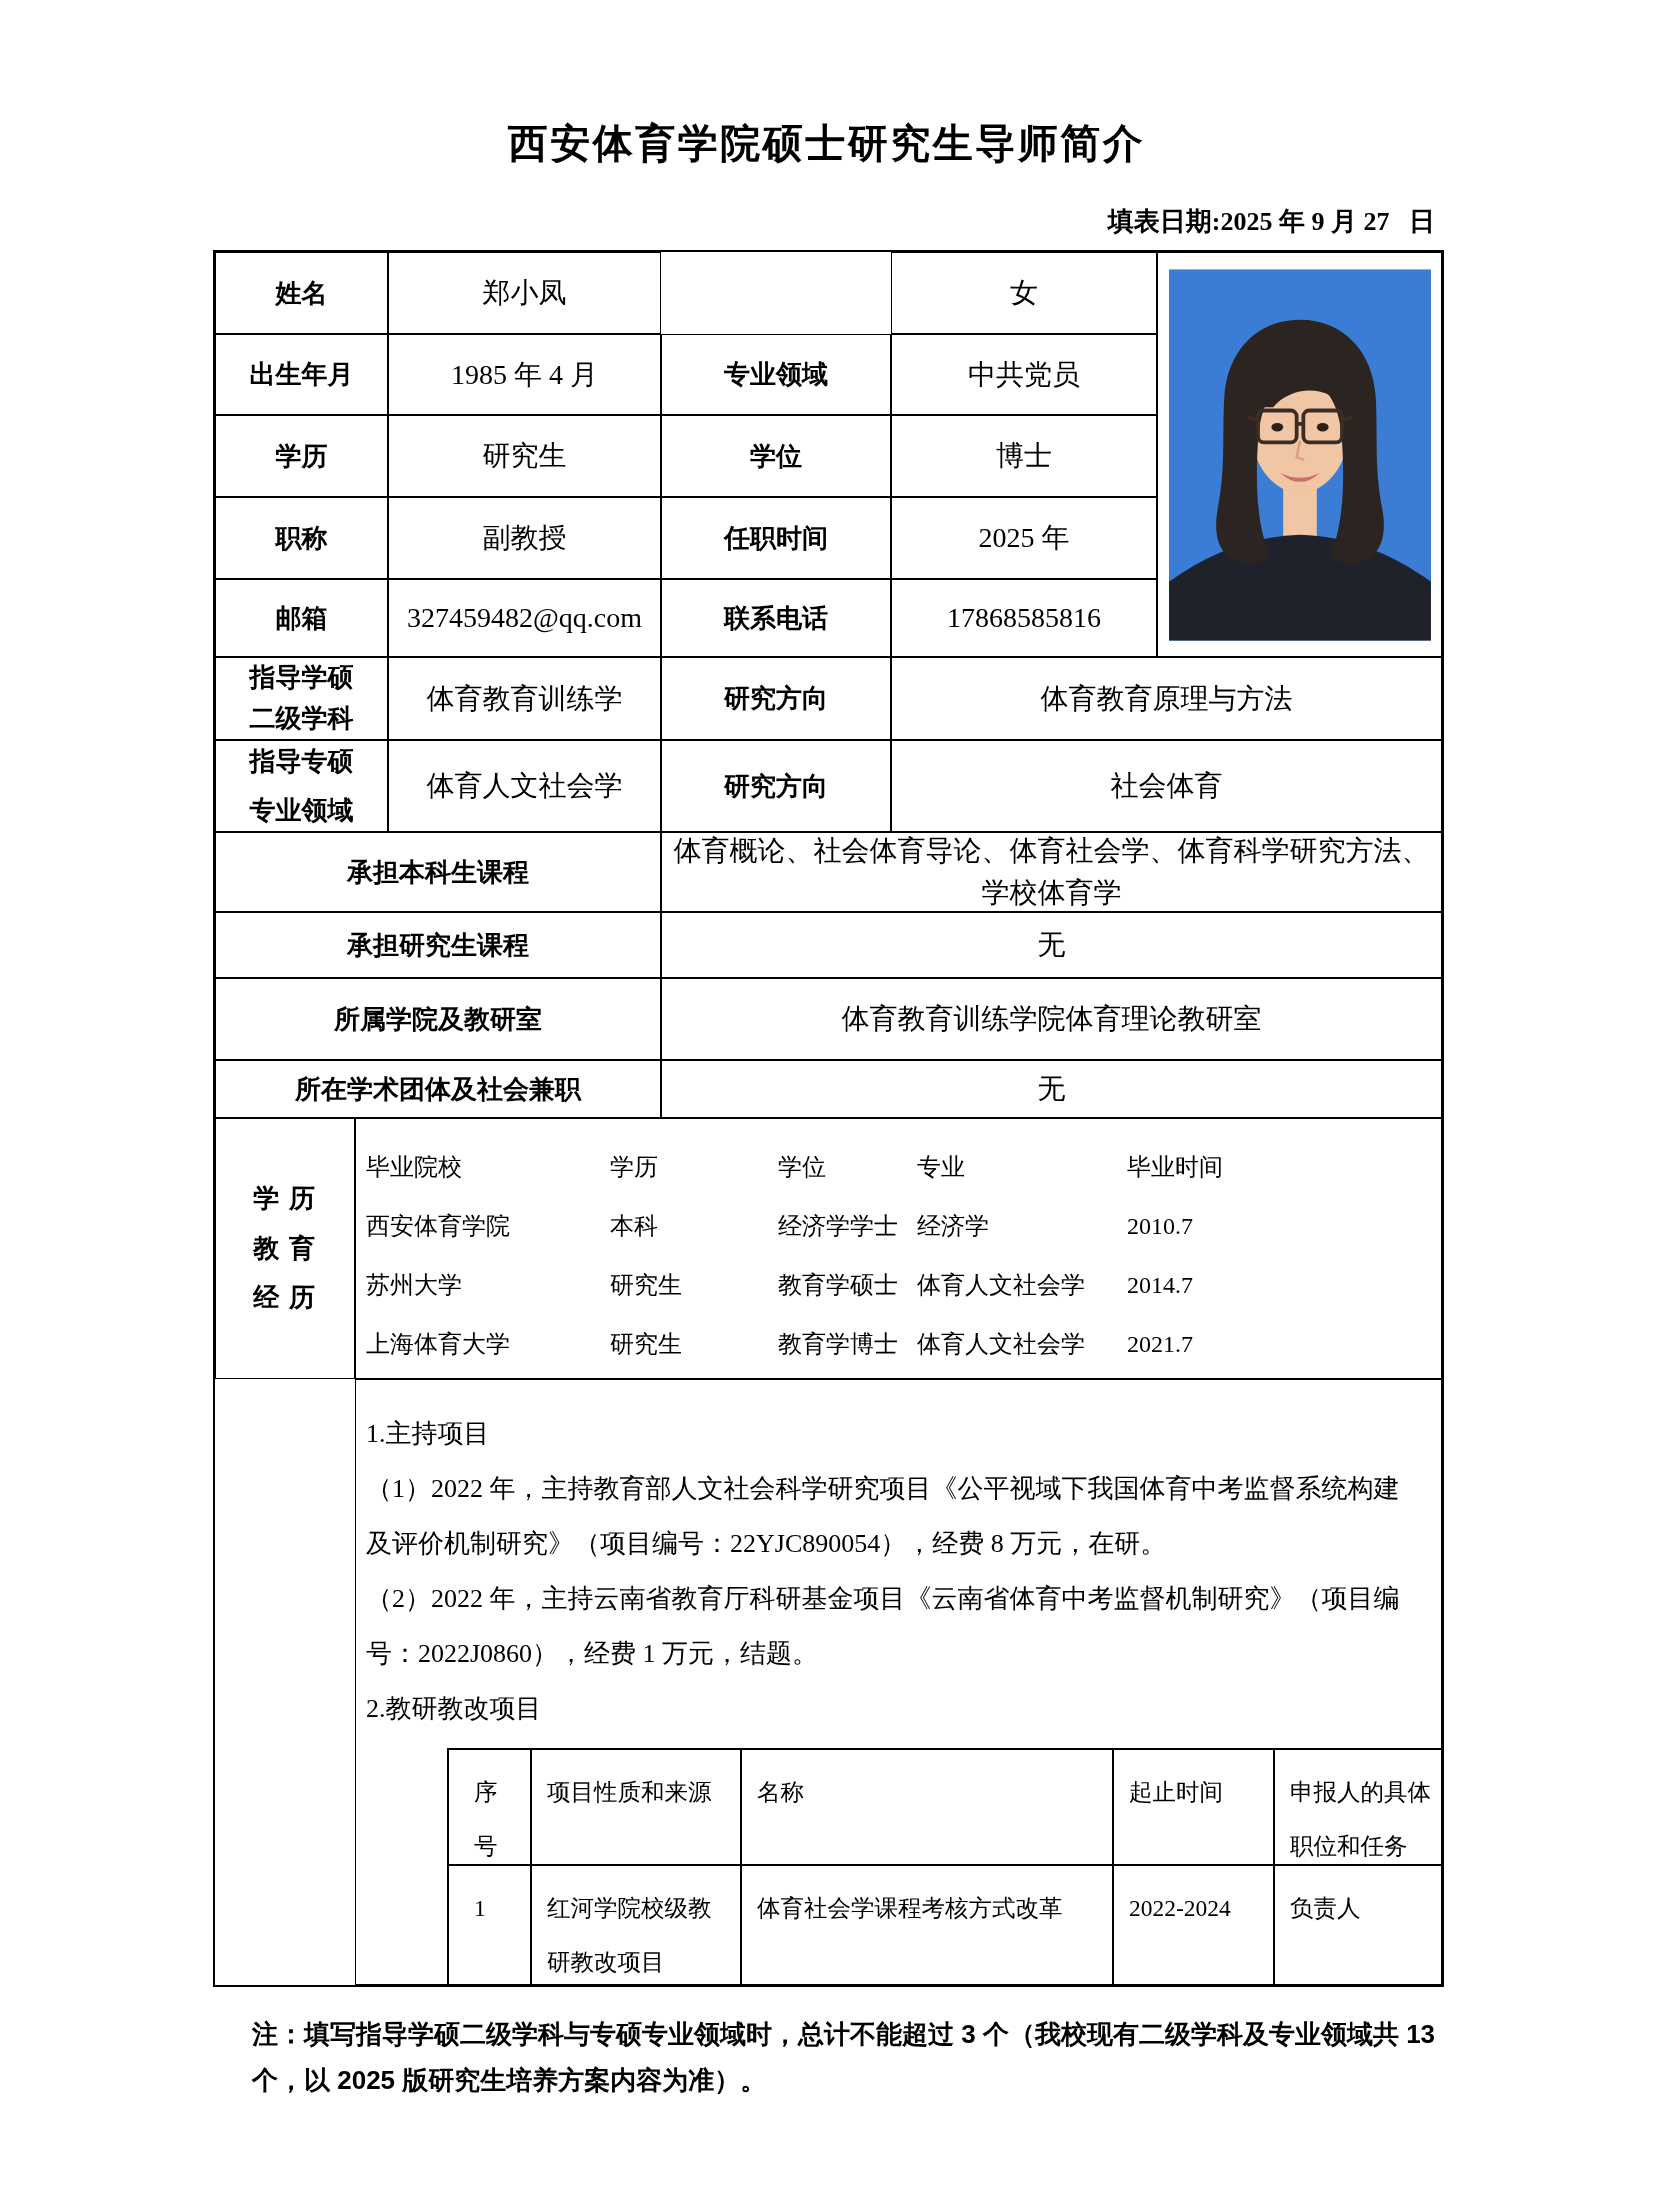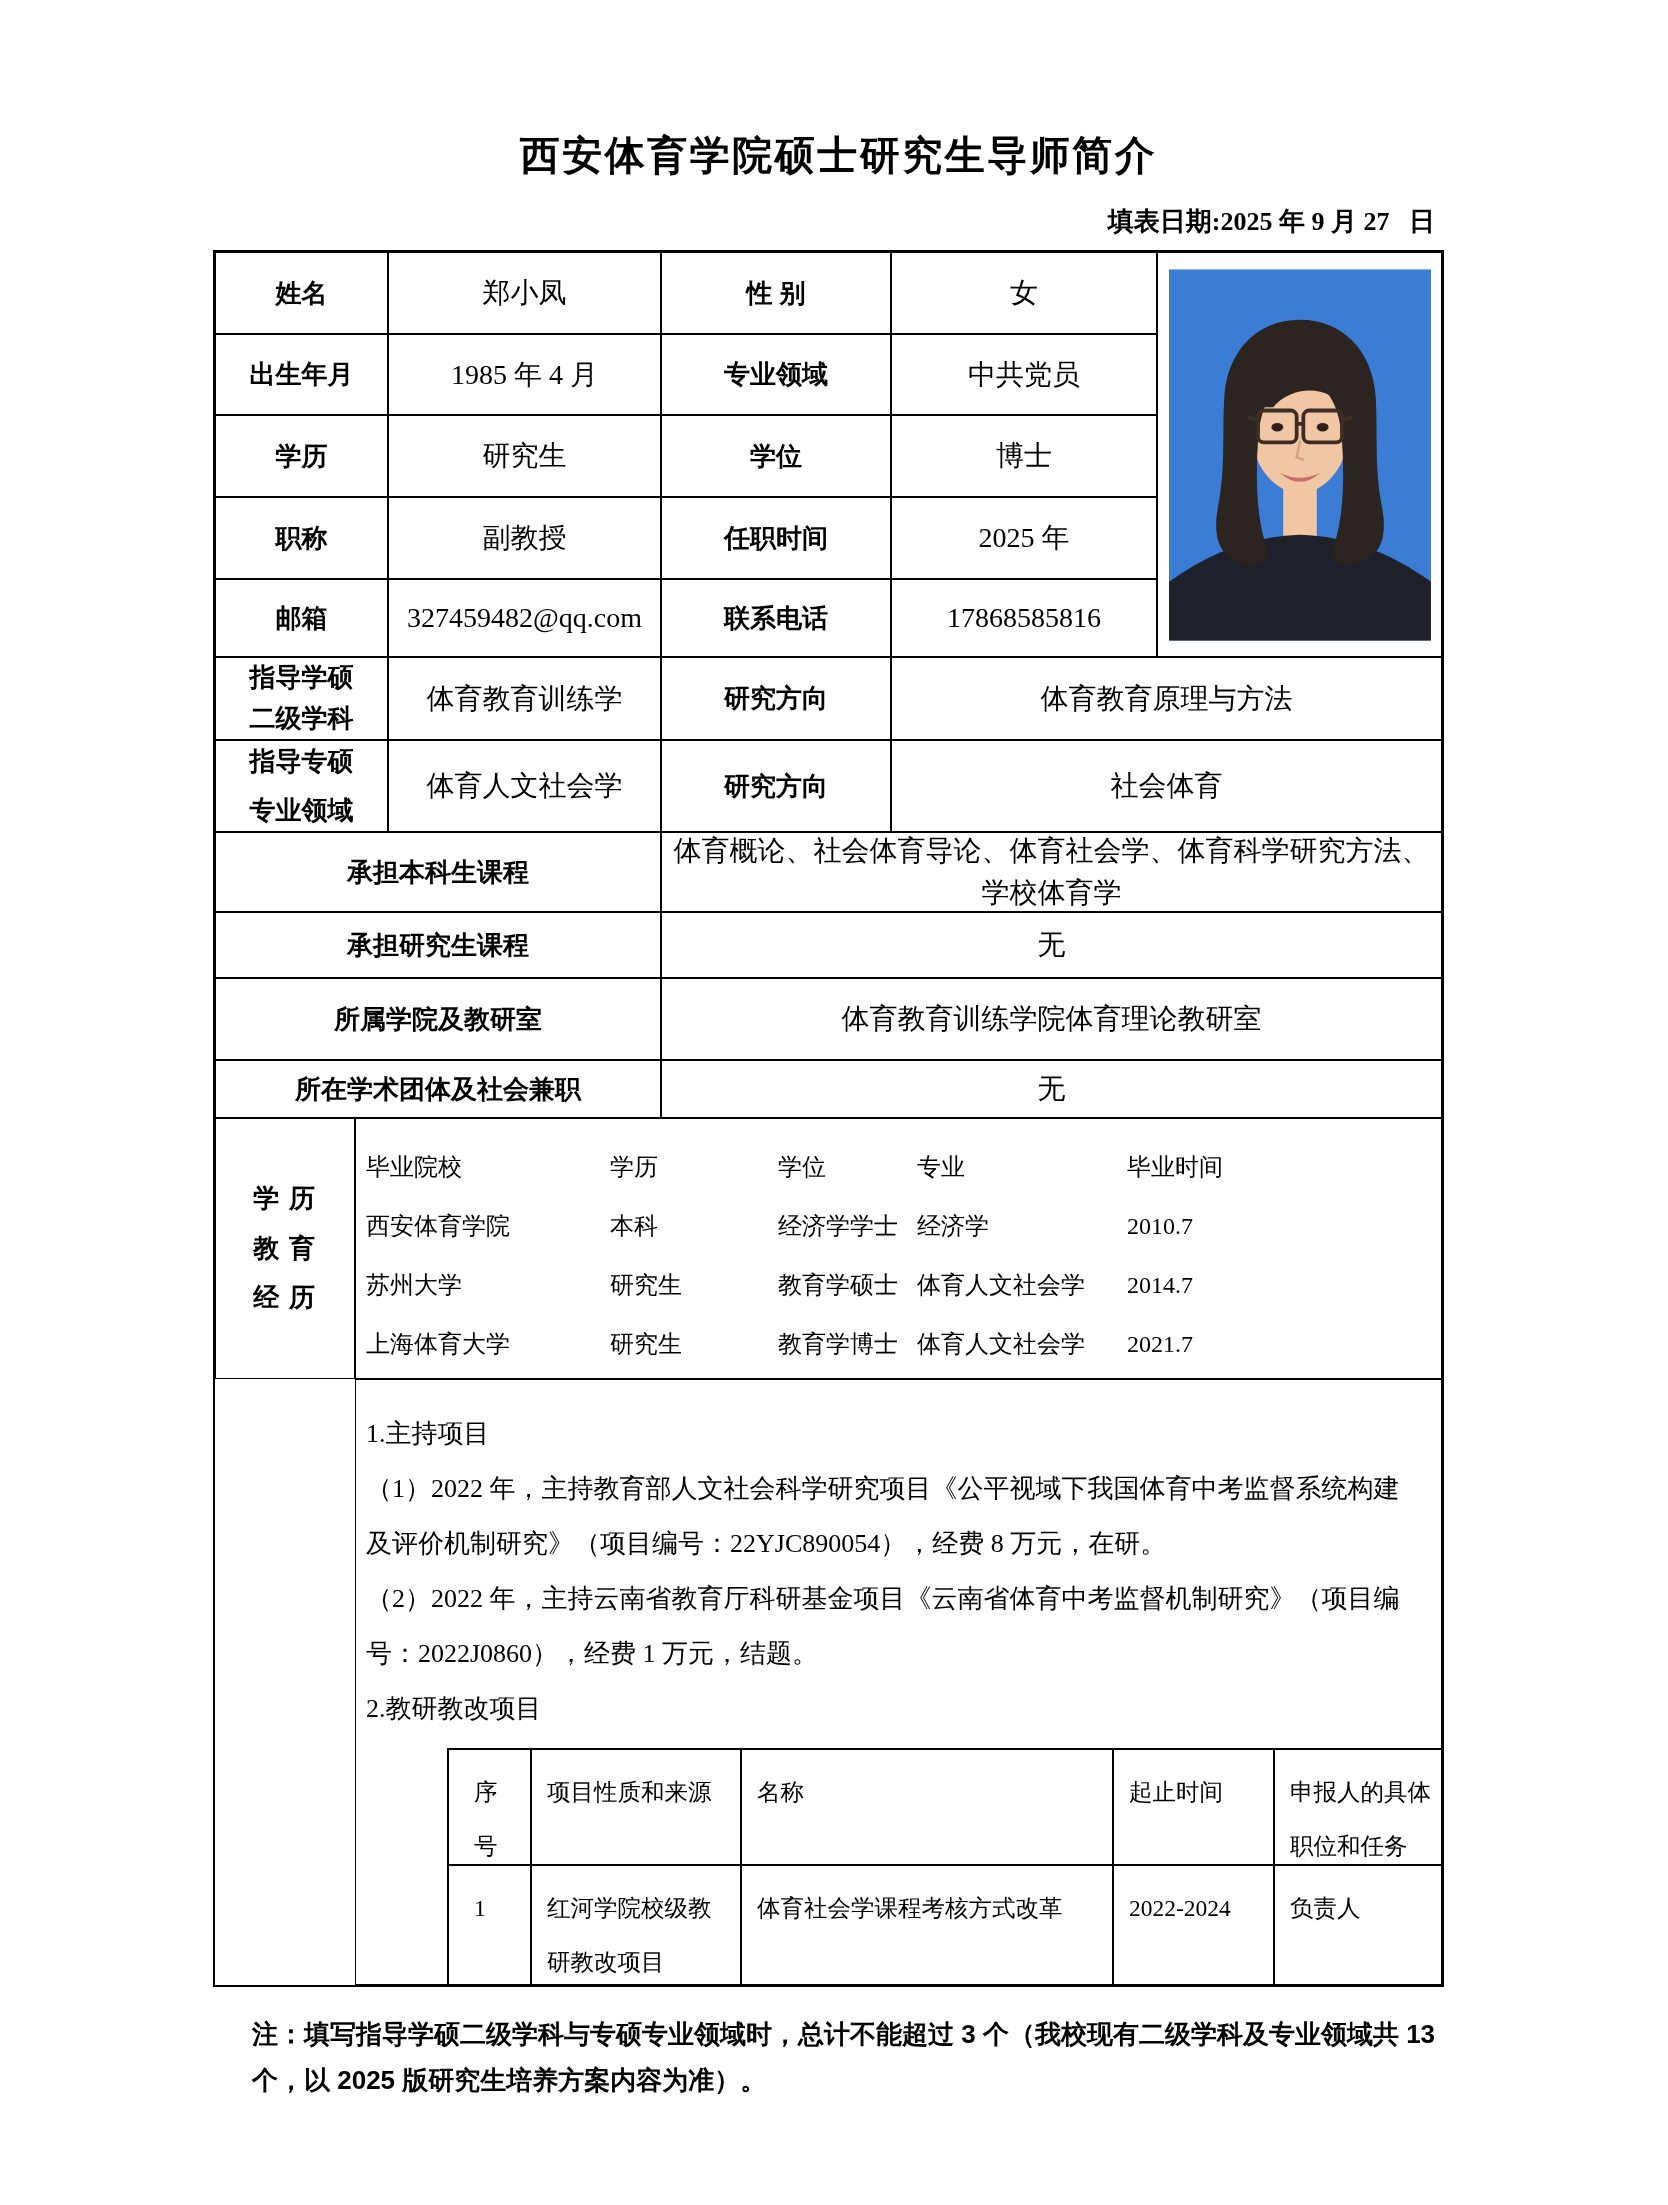--- a/index.html
+++ b/index.html
@@ -1,17 +1,17 @@
 <!DOCTYPE html>
 <html style="font-size:13.5px"><head>
 <meta charset="utf-8">
 <style>
   html,body{margin:0;padding:0;background:#ffffff;}
   body{width:1668px;height:2205px;position:relative;color:#000;font-family:"Liberation Serif",serif;}
-  .title{position:absolute;left:213px;top:116px;width:1227px;margin:12px;text-align:center;
+  .title{position:absolute;left:213px;top:116px;width:1227px;margin:0;text-align:center;
          font-family:Liberation Serif, serif;font-weight:bold;font-size:40px;letter-spacing:2.5px;}
   .date{position:absolute;left:213px;top:204px;width:1222px;text-align:right;font-size:26px;
         font-family:"Liberation Serif",serif;white-space:pre;font-weight:bold;}
   .tbl{position:absolute;left:213px;top:250px;width:1227px;border:2.5px solid #000;box-sizing:content-box;
        display:grid;grid-template-columns:140px 33px 273px 230px 266px 285px;
        grid-template-rows:82px 81px 82px 82px 78px 83px 92px 80px 66px 82px 58px 261px 606px;}
   .c{border:0.8px solid #000;box-sizing:border-box;display:flex;align-items:center;justify-content:center;
      text-align:center;overflow:hidden;}
   .lab{font-family:"Liberation Sans",sans-serif;font-weight:bold;font-size:26px;line-height:1.55;}
   .val{font-family:"Liberation Serif",serif;font-size:28px;line-height:1.5;}
@@ -38,21 +38,20 @@
 </head>
 <body>
 
 <h1 class="title">西安体育学院硕士研究生导师简介</h1>
 <div class="date">填表日期:2025 年 9 月 27   日</div>
 
 <div class="tbl">
 
   <div class="c lab" style="grid-area:1/1/2/3">姓名</div>
   <div class="c val" style="grid-area:1/3/2/4">郑小凤</div>
-  <div class="c lab" style="grid-area:1/4/2/5">性 别</div>
   <div class="c val" style="grid-area:1/5/2/6">女</div>
 
   <div class="c photocell" style="grid-area:1/6/6/7">
     <svg class="photo" viewBox="0 0 312 442" xmlns="http://www.w3.org/2000/svg">
       <rect x="0" y="0" width="312" height="442" fill="#3b7cd4"></rect>
       <rect x="136" y="240" width="40" height="85" fill="#f1c6a4"></rect>
       <path d="M0,442 L0,372 C50,336 100,318 156,316 C212,318 262,336 312,372 L312,442 Z" fill="#20222b"></path>
       <ellipse cx="156" cy="190" rx="58" ry="76" fill="#f1c6a4"></ellipse>
       <path d="M156,60 C104,60 70,98 66,150 C63,195 68,235 58,285 C52,320 60,345 92,350 C110,352 120,345 118,335 C104,300 103,250 106,205 C108,170 118,135 156,130 C194,135 204,170 206,205 C209,250 208,300 194,335 C192,345 202,352 220,350 C252,345 260,320 254,285 C244,235 249,195 246,150 C242,98 208,60 156,60 Z" fill="#2b2420"></path>
       <path d="M104,164 C108,116 150,98 196,110 C218,116 234,132 240,154 L210,168 C194,138 148,136 124,164 Z" fill="#2b2420"></path>

